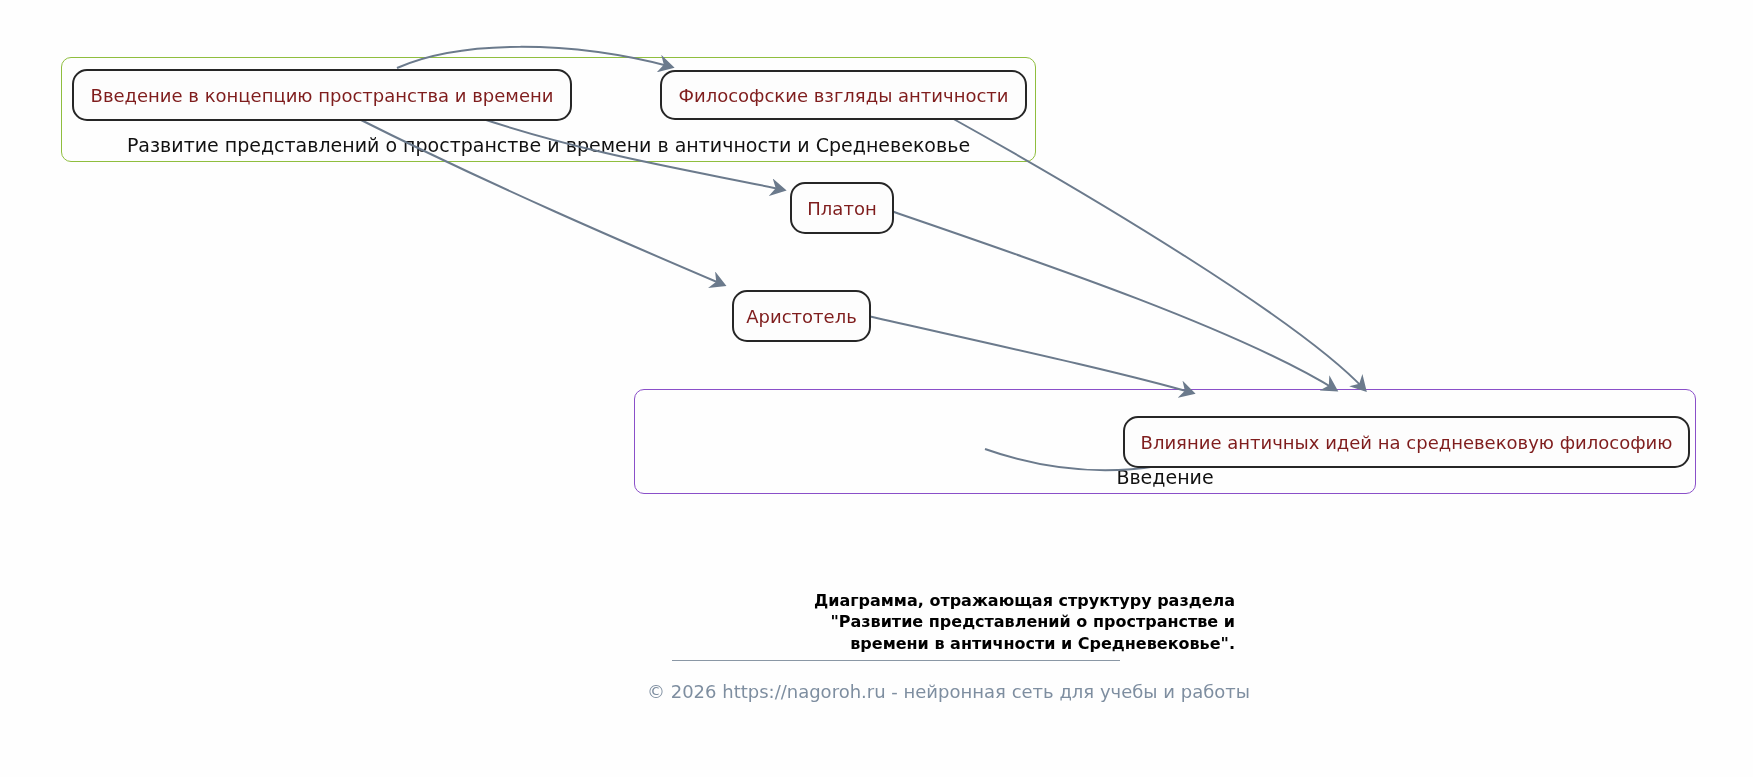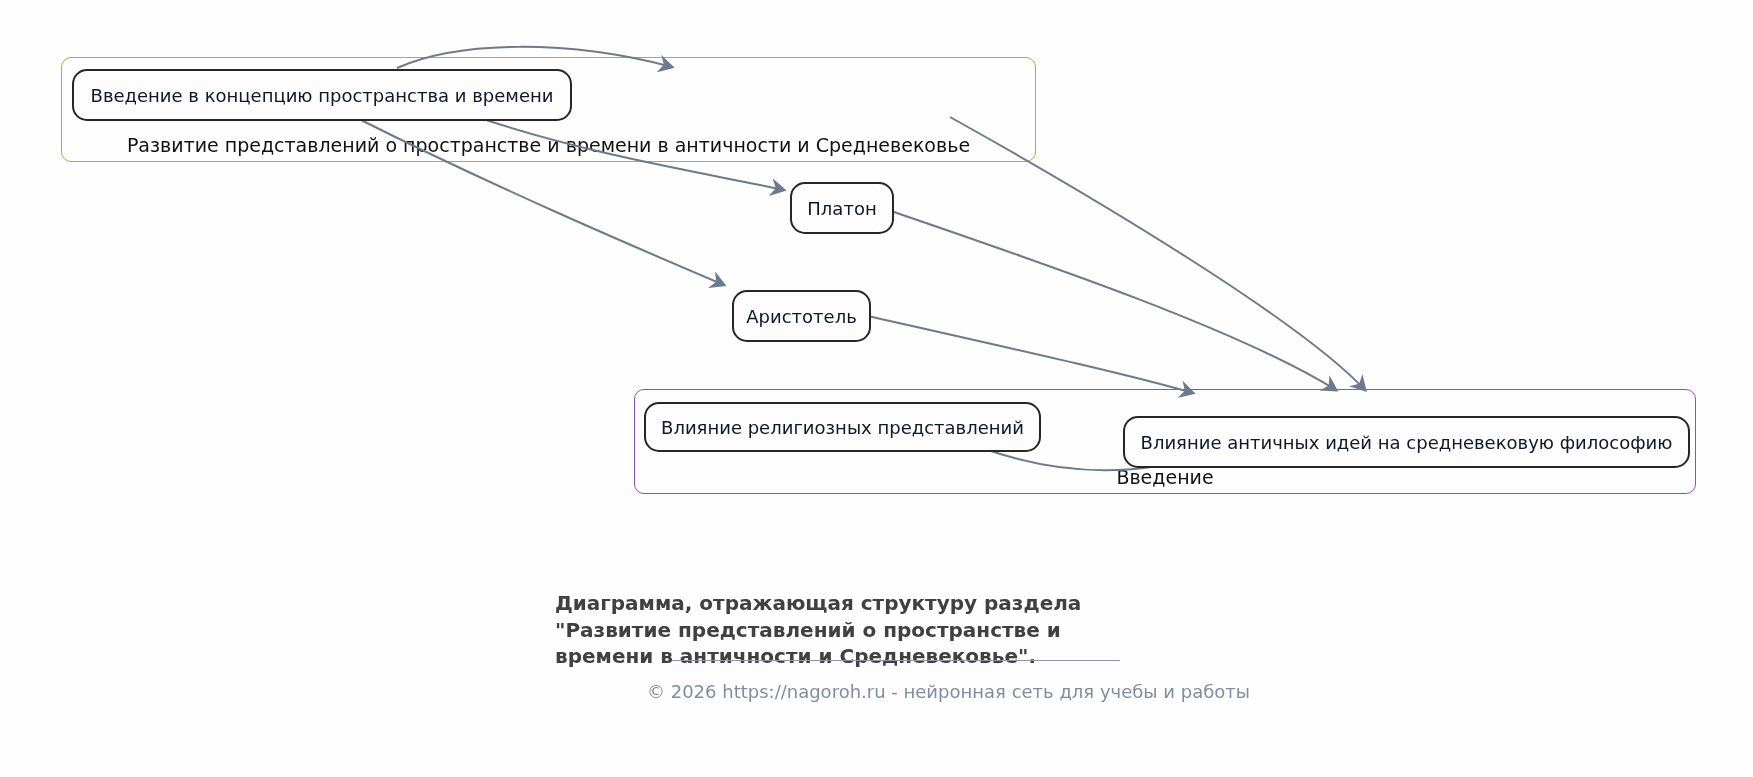--- a/index.html
+++ b/index.html
@@ -9,30 +9,30 @@
 
   .cluster{position:absolute;border:1.5px solid;border-radius:10px;background:transparent;}
   .cluster .cluster-label{position:absolute;left:0;right:0;bottom:5px;text-align:center;
                           font-size:19px;color:#111;white-space:nowrap;}
   .cluster-main{left:61px;top:57px;width:973px;height:103px;border-color:#8fbe3e;}
   .cluster-philosophers{left:715px;top:171px;width:248px;height:207px;border-color:#a97fd9;}
   .cluster-influence{left:634px;top:389px;width:1060px;height:103px;border-color:#8a4fc9;}
 
   .node{position:absolute;display:flex;align-items:center;justify-content:center;
         background:#fdfdfd;border:2px solid #262626;border-radius:15px;
-        font-size:18px;color:#0f172a;white-space:nowrap;z-index:2;}
+        font-size:18px;color:#7f1d1d;white-space:nowrap;z-index:2;}
   .node-intro{left:72px;top:69px;width:496px;height:48px;}
   .node-views{left:660px;top:70px;width:363px;height:46px;}
   .node-plato{left:790px;top:182px;width:100px;height:48px;}
   .node-aristotle{left:732px;top:290px;width:135px;height:48px;border-radius:15px;}
   .node-religious{left:644px;top:402px;width:393px;height:46px;}
   .node-medieval{left:1123px;top:402px;width:563px;height:48px;margin-top:14px;}
 
-  .caption{position:absolute;left:555px;top:590px;width:680px;text-align:left;
-           font-weight:bold;font-size:20px;line-height:1.33;color:#404040;}
+  .caption{position:absolute;left:555px;top:590px;width:680px;text-align:right;
+           font-weight:bold;font-size:16px;line-height:1.33;color:#000000;}
   .divider{position:absolute;left:672px;top:660px;width:448px;height:0;
            border-top:1.2px solid #8a97a5;}
   .footer{position:absolute;left:550px;top:681px;width:700px;text-align:right;
           font-size:18px;color:#7e8ea0;white-space:nowrap;}
 </style>
 </head>
 <body>
 
 <div class="stage">
 
@@ -56,28 +56,28 @@
       <path d="M 950,117 C 1090,195 1300,320 1365,390" marker-end="url(#arrow)"></path>
       <path d="M 891,211 C 1040,262 1240,330 1336,390" marker-end="url(#arrow)"></path>
       <path d="M 868,316 C 1000,346 1120,372 1193,393" marker-end="url(#arrow)"></path>
       <path d="M 985,449 C 1070,479 1148,474 1203,454" marker-end="url(#arrow)"></path>
     </g>
   </svg>
 
   <div class="node node-intro">
     <span>Введение в концепцию пространства и времени</span>
   </div>
+  <div class="node node-views">
+    <span>Философские взгляды античности</span>
+  </div>
   <div class="node node-plato">
     <span>Платон</span>
   </div>
   <div class="node node-aristotle">
     <span>Аристотель</span>
-  </div>
-  <div class="node node-religious">
-    <span>Влияние религиозных представлений</span>
   </div>
   <div class="node node-medieval">
     <span>Влияние античных идей на средневековую философию</span>
   </div>
 
   <div class="caption">
     <div>Диаграмма, отражающая структуру раздела</div>
     <div>"Развитие представлений о пространстве и</div>
     <div>времени в античности и Средневековье".</div>
   </div>

